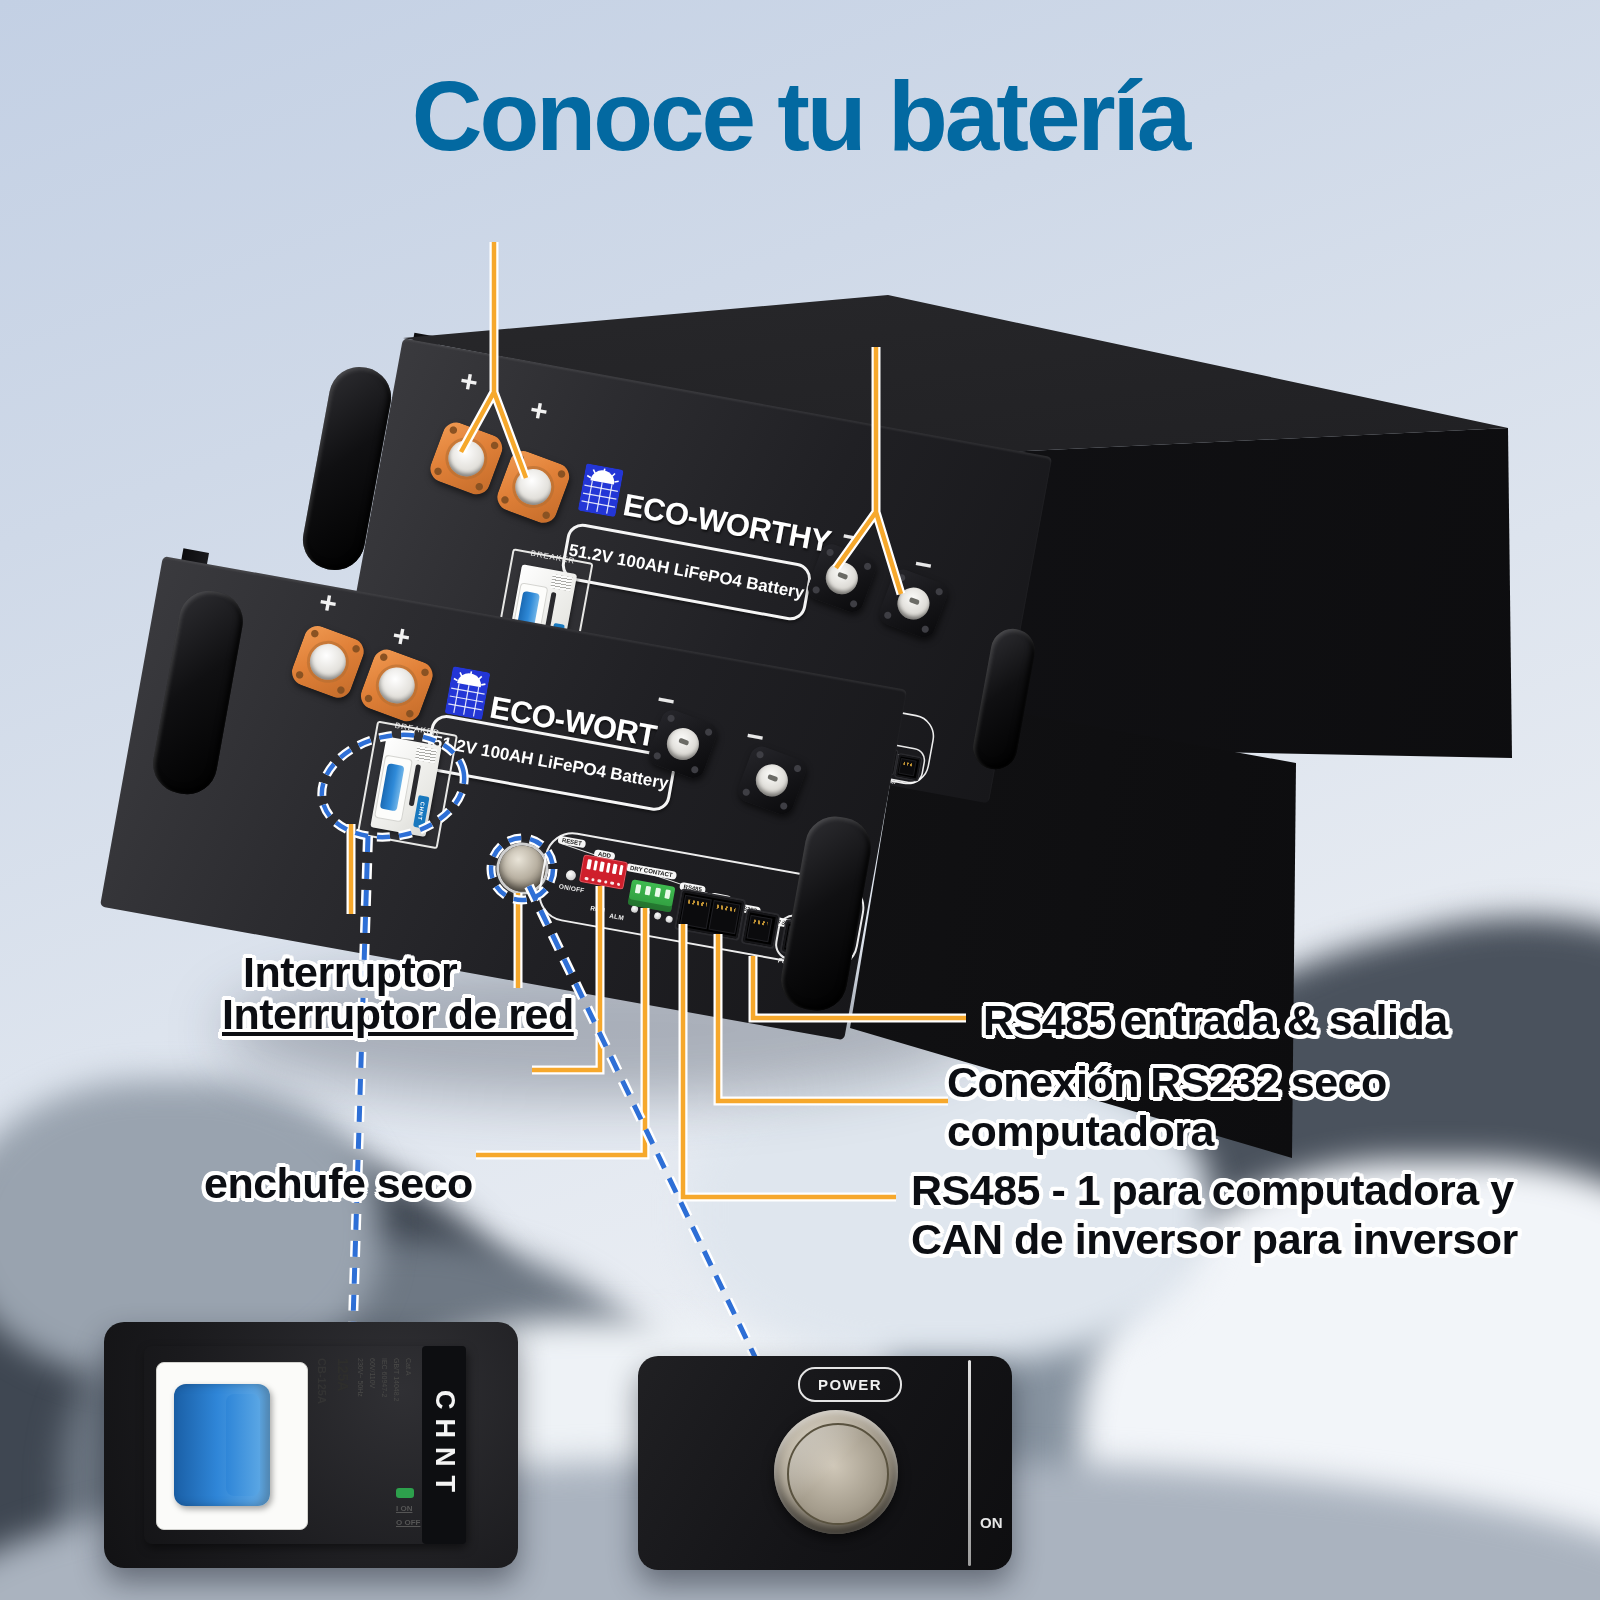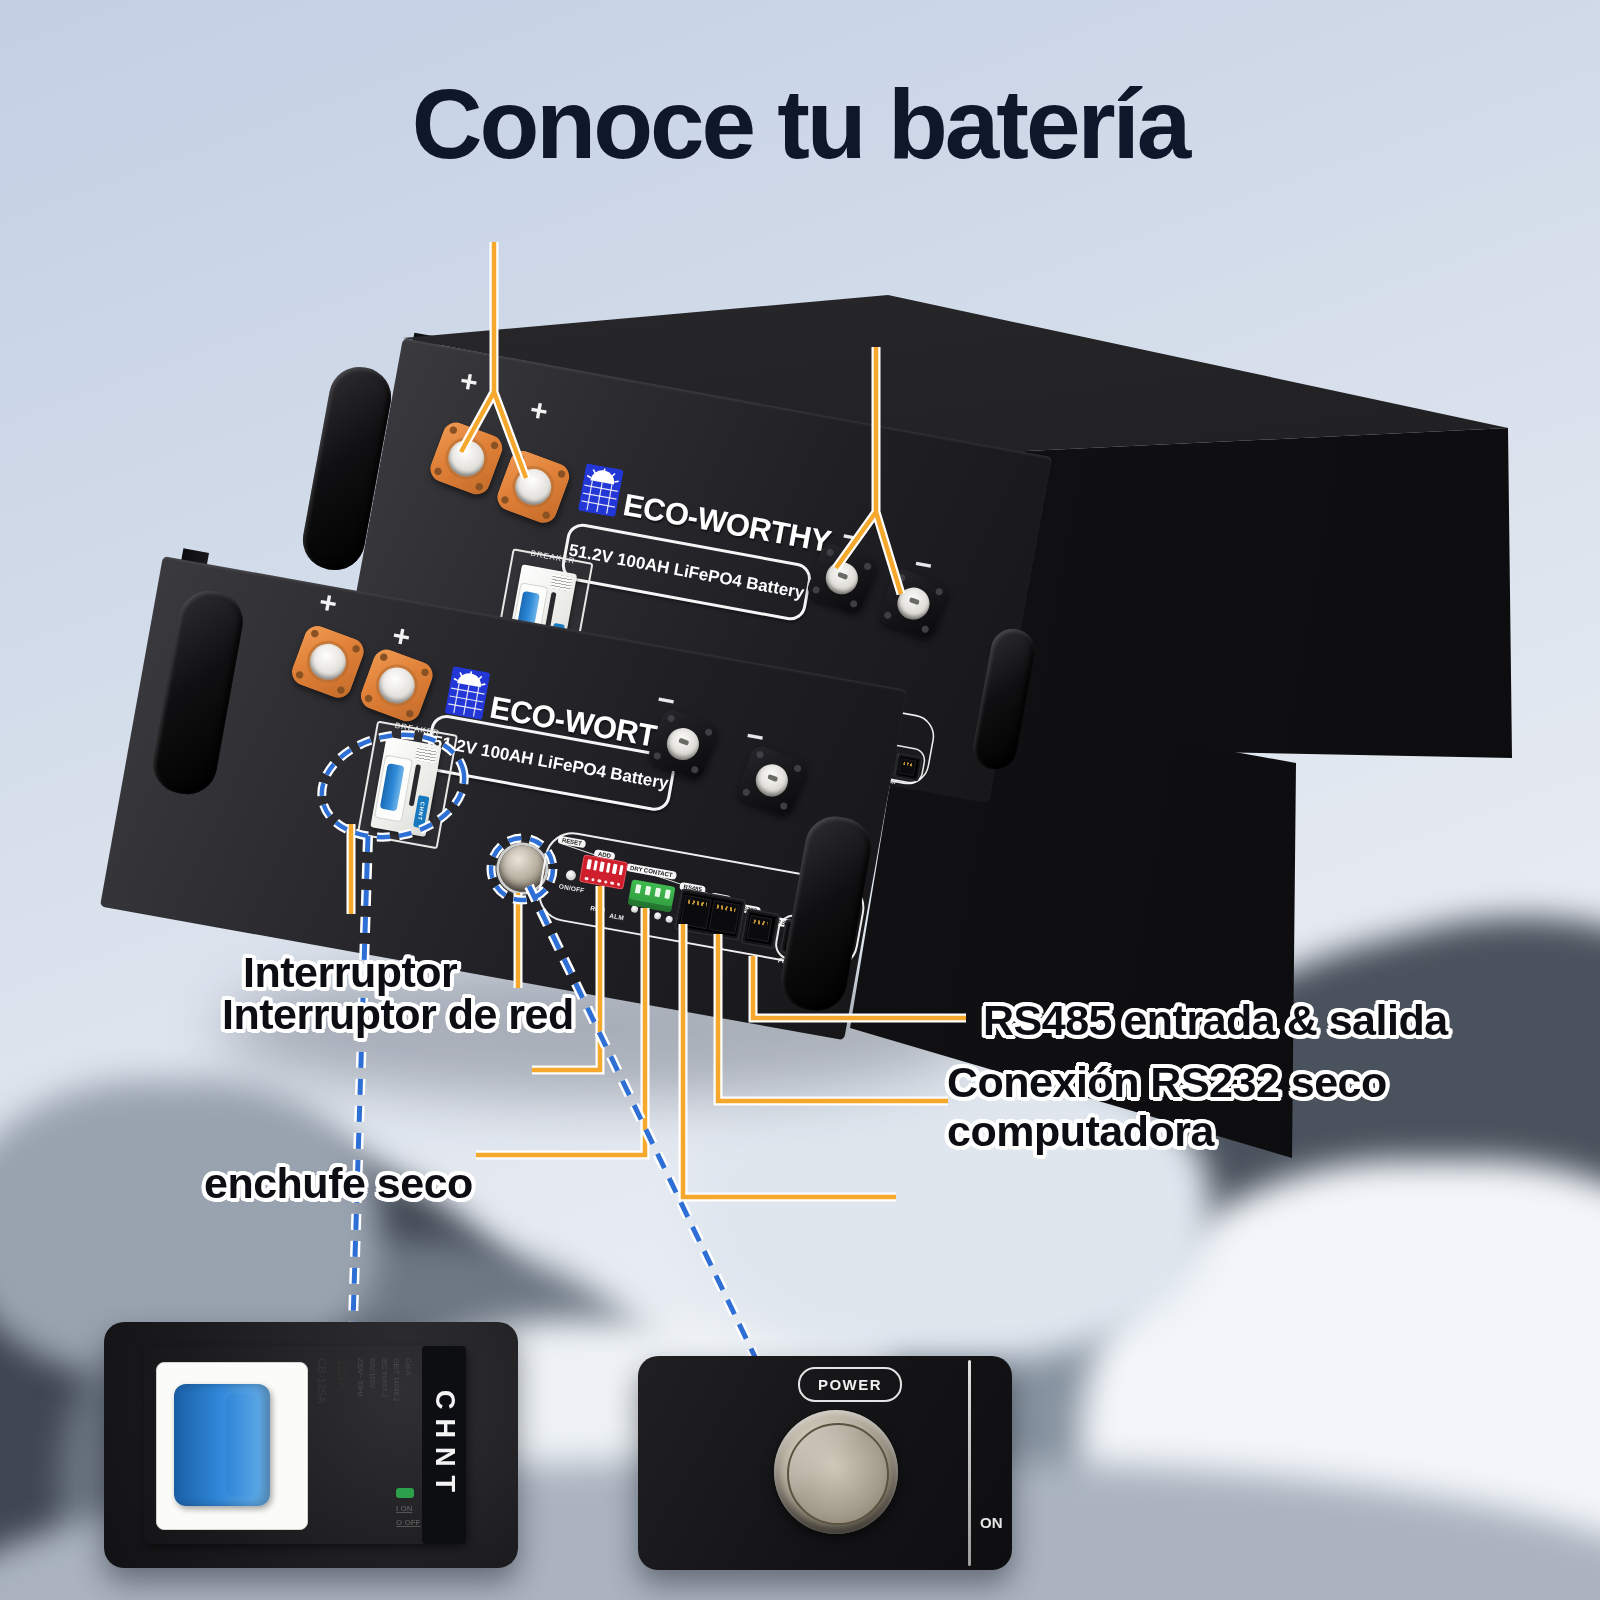--- a/index.html
+++ b/index.html
@@ -7,22 +7,22 @@
          font-family:"Liberation Sans",sans-serif;}
   .abs{position:absolute;}
 
   
   .sky{left:0;top:0;width:1600px;height:1600px;z-index:0;
        background:linear-gradient(160deg,#c3d0e4 0%,#cfd9e8 25%,#dde4ee 50%,#e9edf3 72%,#eef1f5 100%);}
   .mtn{filter:blur(16px);border-radius:45%;z-index:1;}
   .battshadow{z-index:2;filter:blur(28px);border-radius:50%;}
 
   
-  .title{left:0;top:68px;width:1600px;text-align:center;z-index:40;
-         font-size:98px;font-weight:bold;color:#0f172a;letter-spacing:-3px;}
+  .title{left:0;top:60px;width:1600px;text-align:center;z-index:40;
+         font-size:98px;font-weight:bold;color:#0369a1;letter-spacing:-3px;}
   .label{position:absolute;z-index:40;font-weight:bold;font-size:43px;color:#0c0e13;
          line-height:1.14;letter-spacing:-0.5px;white-space:pre-line;
          text-shadow:-3px -3px 0 #fff,3px -3px 0 #fff,-3px 3px 0 #fff,3px 3px 0 #fff,
                      -4px 0 0 #fff,4px 0 0 #fff,0 -4px 0 #fff,0 4px 0 #fff,
                      -2px -4px 0 #fff,2px 4px 0 #fff,4px -2px 0 #fff,-4px 2px 0 #fff;}
 
   
   .poly{left:0;top:0;width:1600px;height:1600px;z-index:10;}
   .roof-top{background:linear-gradient(172deg,#3b3b3f 0%,#2b2b2e 10%,#1f1f22 40%,#141416 80%);
             clip-path:polygon(403px 338px,888px 295px,1508px 428px,1008px 452px);}
@@ -496,25 +496,27 @@
       <ellipse class="eb" cx="393" cy="786" rx="72" ry="50" transform="rotate(-12 393 786)"></ellipse>
       <circle class="eb" cx="522" cy="869" r="31"></circle>
       <path class="db" d="M368,836 L353,1322"></path>
       <path class="db" d="M529,886 L767,1382"></path>
     </g>
   </svg>
 
   <div class="abs title">Conoce tu batería</div>
 
   <div class="label" style="left:243px;top:948px;">Interruptor</div>
-  <div class="label" style="left:222px;top:990px;">Interruptor de red</div>
+  <div class="label" style="left:222px;top:990px;text-decoration:underline;">Interruptor de red</div>
   <div class="label" style="left:204px;top:1134px;margin-top:25px;">enchufe seco</div>
   <div class="label" style="left:983px;top:996px;">RS485 entrada &amp; salida</div>
   <div class="label" style="left:947px;top:1058px;">Conexión RS232 seco
 computadora</div>
+  <div class="label" style="left:911px;top:1166px;">RS485 - 1 para computadora y
+CAN de inversor para inversor</div>
 
   <div class="abs inset inset-breaker">
     <div class="wbody">
       <div class="levhouse"></div>
       <div class="biglever"></div>
       <div class="specs">
         <div class="m1">CB-125A</div>
         <div class="m2">125A</div>
         <div>230V~ 50Hz</div>
         <div>60V/110V</div>

